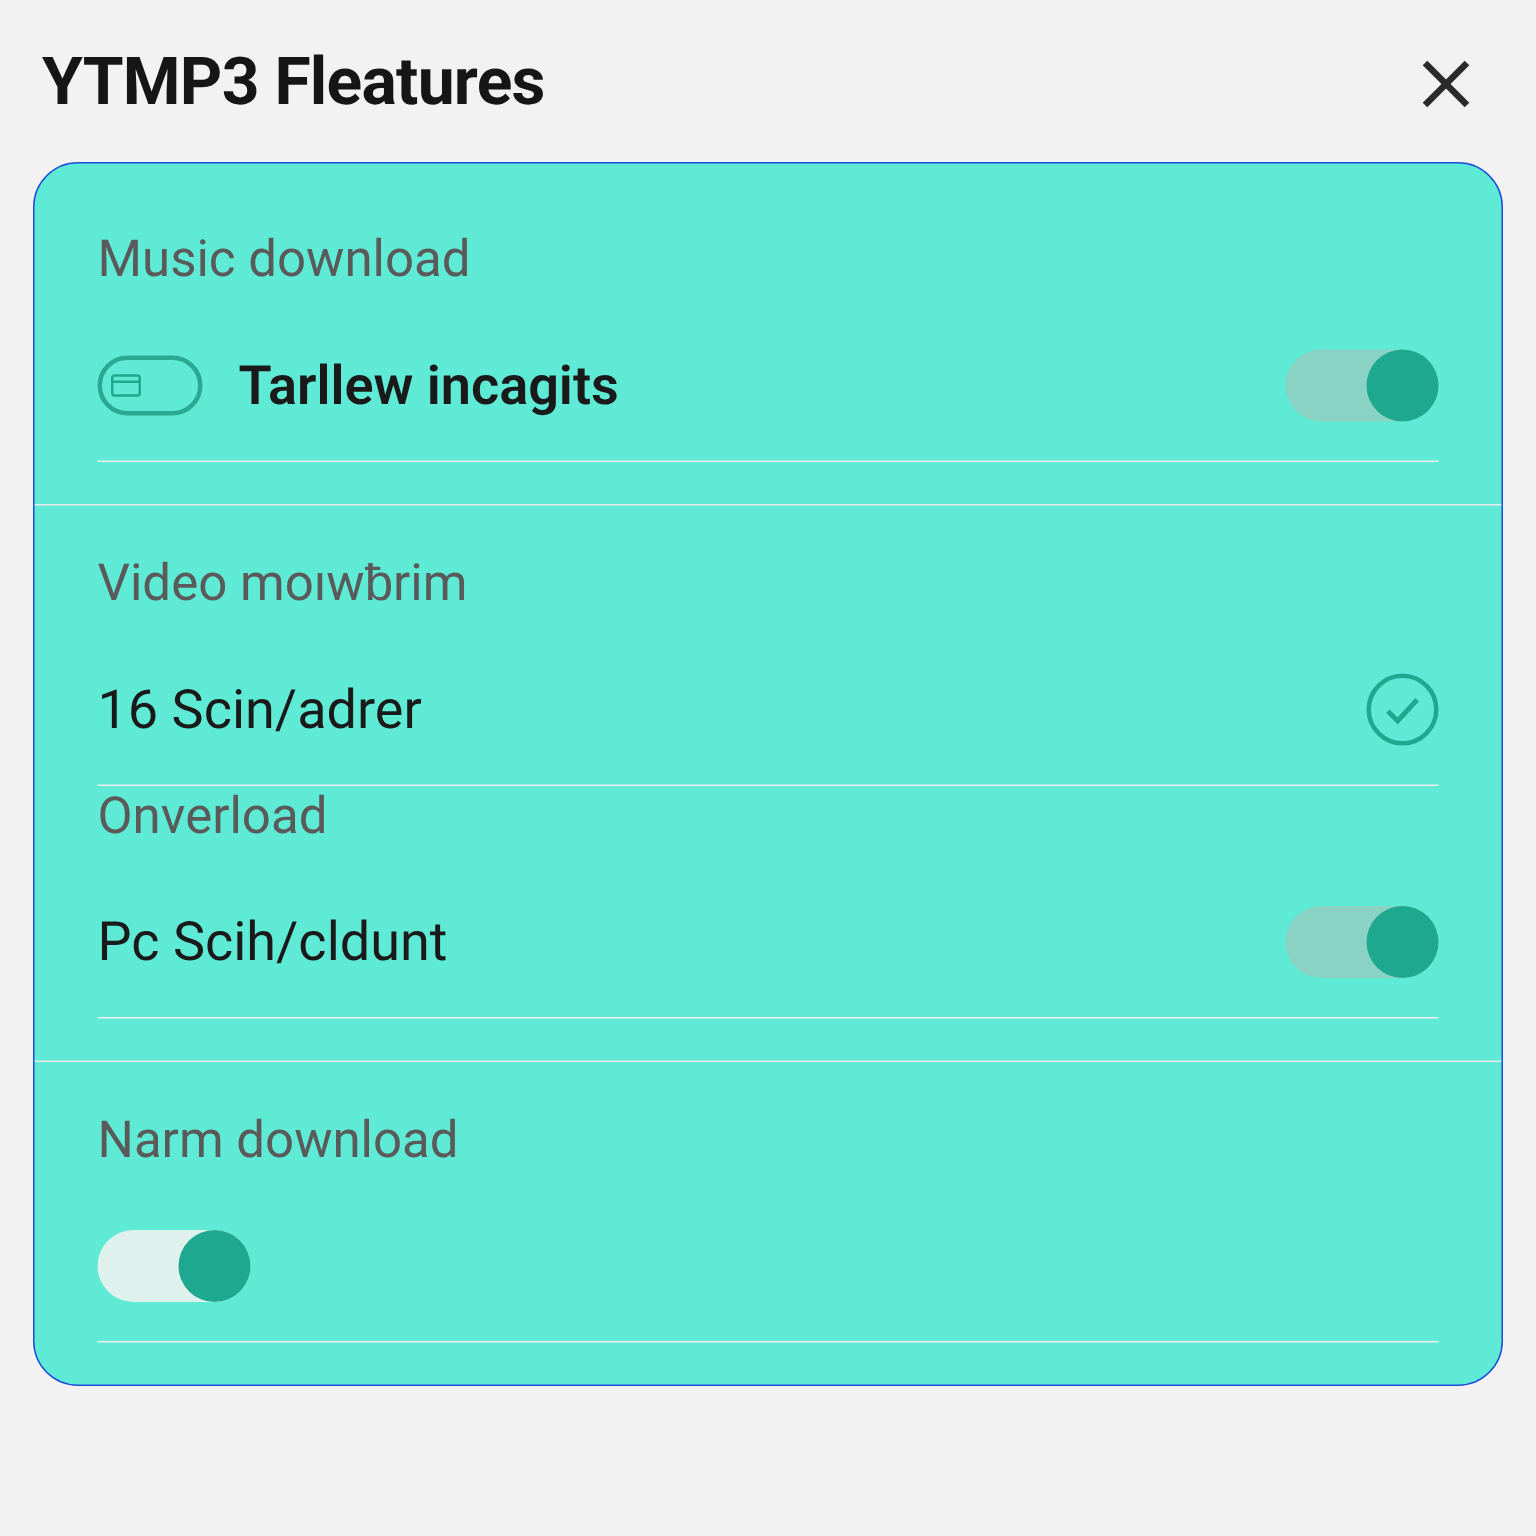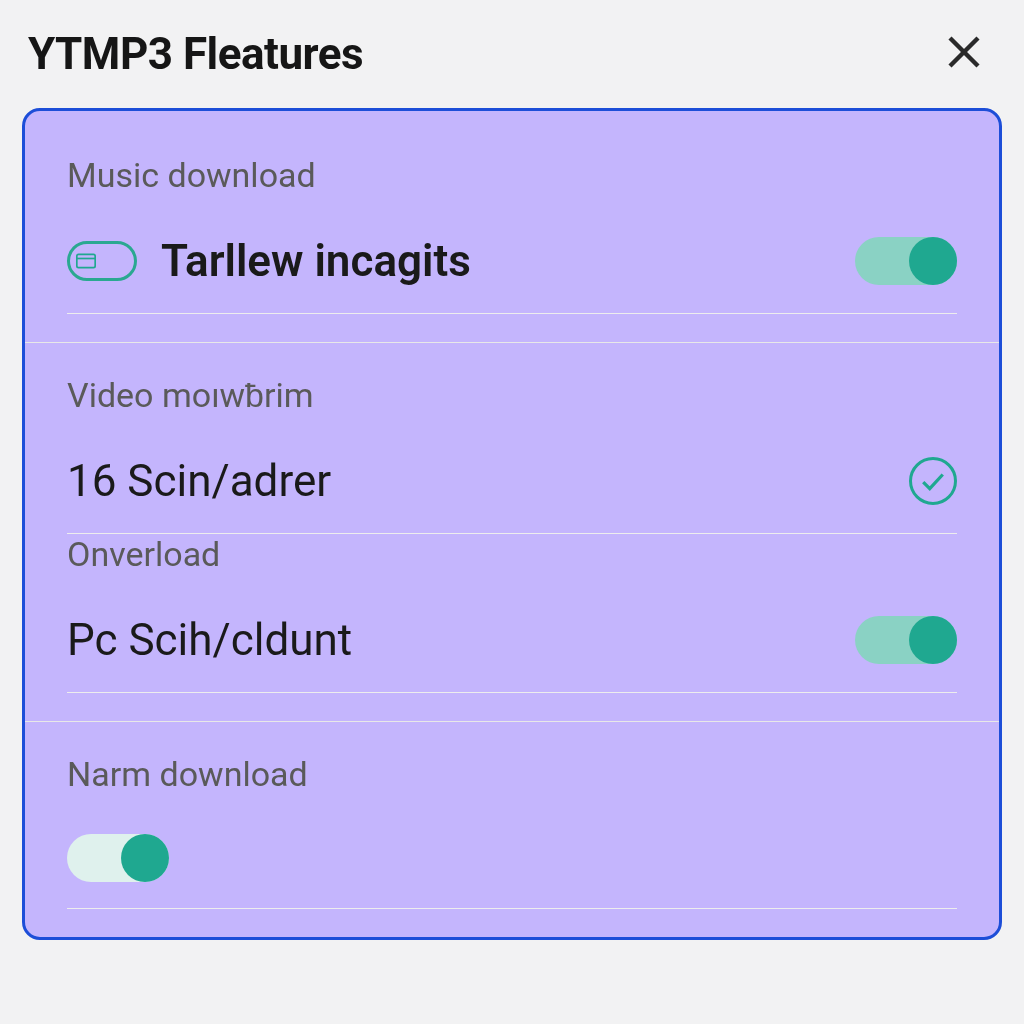--- a/index.html
+++ b/index.html
@@ -10,21 +10,21 @@
     body {
       width: 1024px;
       height: 1024px;
       background: #f2f2f3;
       font-family: -apple-system, BlinkMacSystemFont, "Segoe UI", Roboto, Helvetica, Arial, sans-serif;
       color: #1a1a1a;
       overflow: hidden;
     }
     .header {
       display: flex;
-      align-items: flex-start;
+      align-items: flex-end;
       justify-content: space-between;
       padding: 28px 36px 28px 28px;
     }
     .header-title {
       font-size: 44px;
       font-weight: 700;
       letter-spacing: -0.5px;
       color: #161616;
     }
     .close-btn {
@@ -36,24 +36,24 @@
       cursor: pointer;
       color: #1a1a1a;
     }
     .close-btn svg {
       width: 42px;
       height: 42px;
       stroke: #2a2a2a;
       stroke-width: 2.5;
     }
     .panel {
-      background: #c4b5fd;
+      background: #5eead4;
       margin: 0 22px;
-      border: 3px solid #1d4ed8;
-      border-radius: 18px;
+      border: 1px solid #1d4ed8;
+      border-radius: 30px;
       overflow: hidden;
     }
     .section {
       padding: 32px 42px 8px 42px;
       border-top: 1px solid #e8e8e8;
     }
     .section:first-child {
       border-top: none;
       padding-top: 44px;
     }
@@ -73,21 +73,21 @@
     }
     .row:last-child {
       border-bottom: 1px solid #ededed;
     }
     .row-left {
       display: flex;
       align-items: center;
       gap: 24px;
     }
     .row-label {
-      font-size: 44px;
+      font-size: 36px;
       color: #1a1a1a;
       font-weight: 400;
     }
     .row-label.bold {
       font-weight: 600;
     }
     .pill-icon {
       width: 70px;
       height: 40px;
       border: 3px solid #2aa891;

